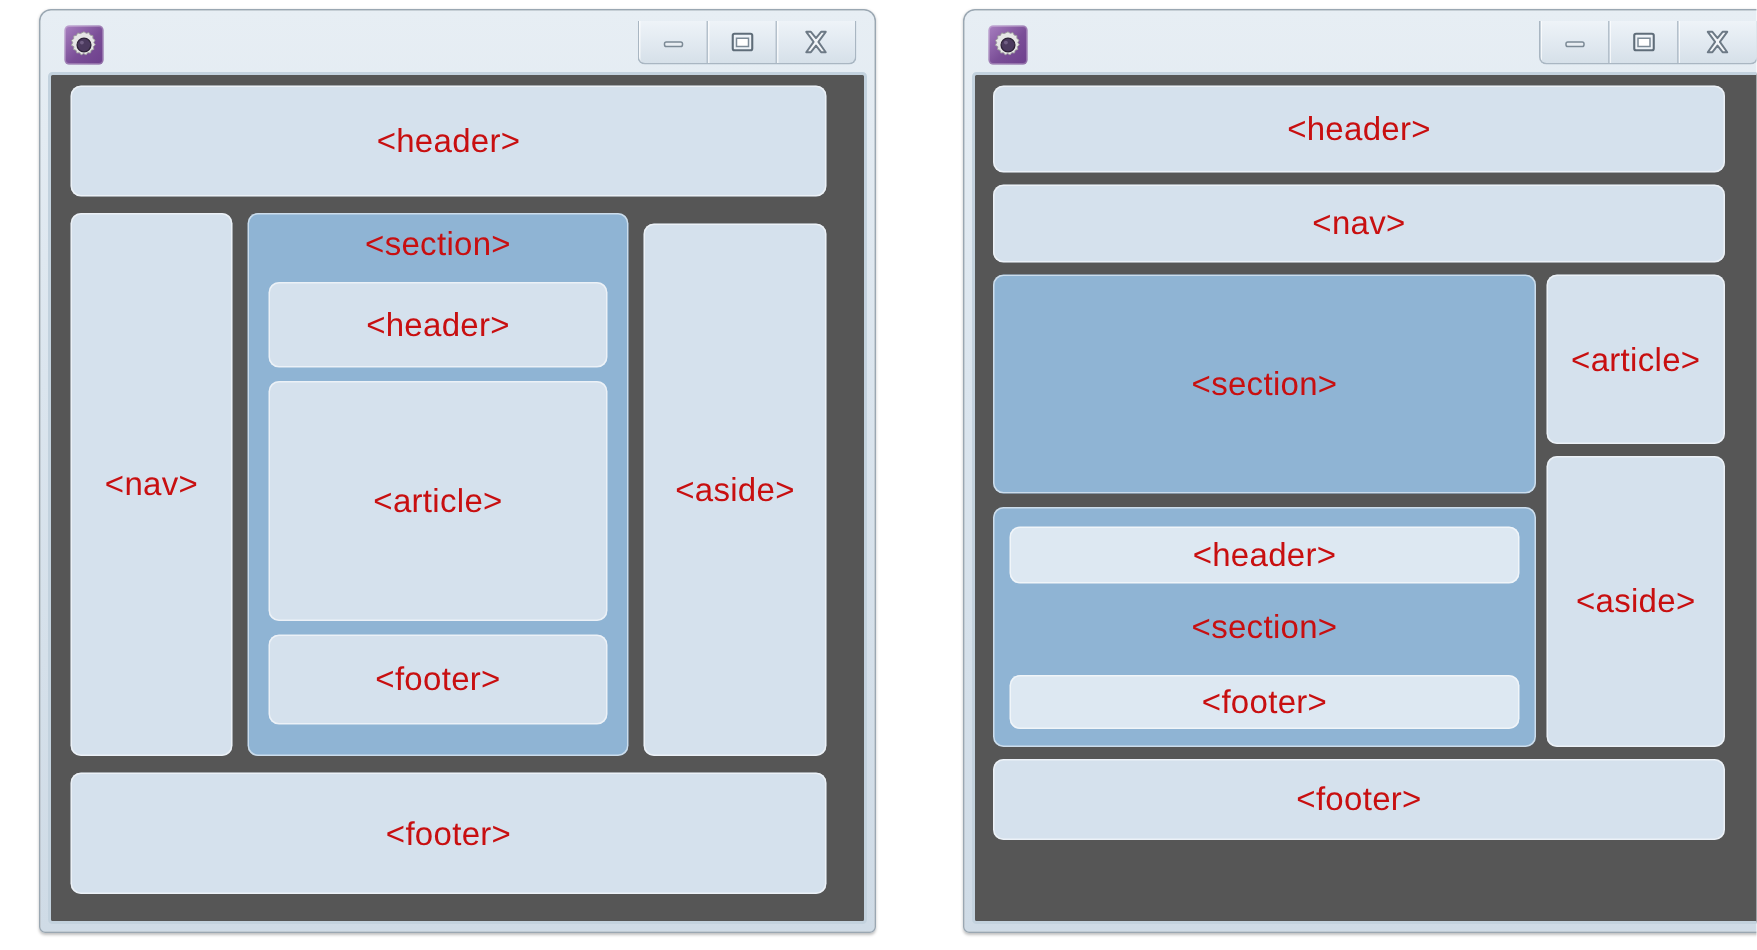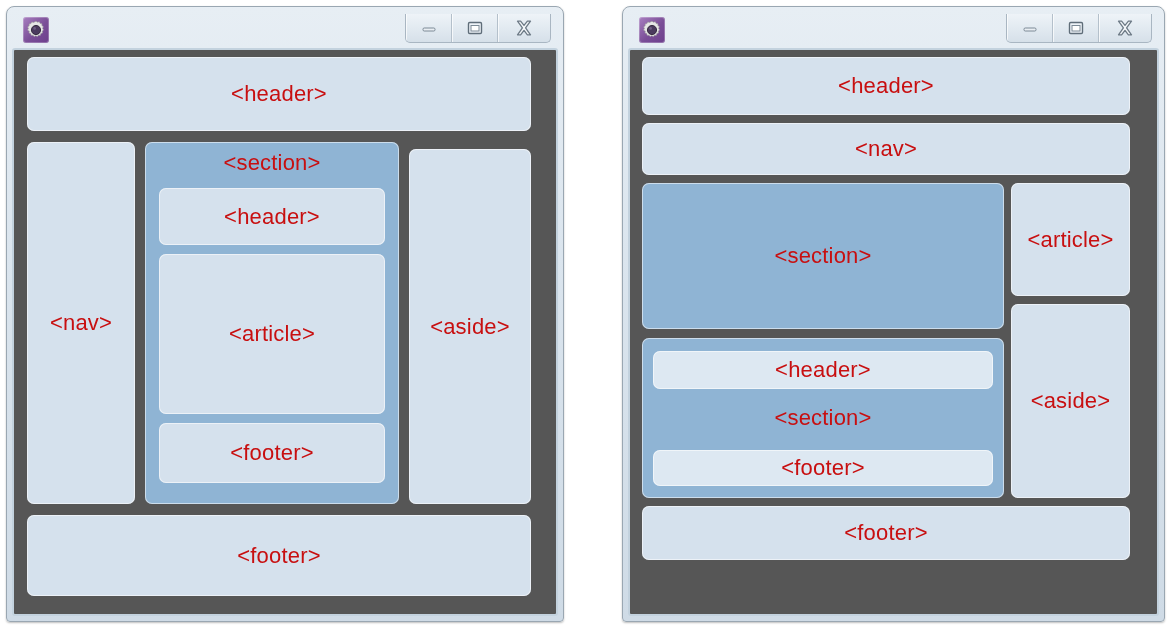--- a/index.html
+++ b/index.html
@@ -22,20 +22,21 @@
 
   
   .window {
     position: absolute;
     box-sizing: border-box;
     border: 1px solid #9aa7b2;
     border-radius: 8px 8px 4px 4px;
     background: linear-gradient(to bottom, #e7eef4 0%, #dbe5ee 40%, #cfdbe6 100%);
     box-shadow: 0 1px 2px rgba(0,0,0,0.25);
     padding: 6px;
+    margin-left: 20px;
   }
   .window-inner-frame {
     position: absolute;
     left: 5px;
     right: 5px;
     top: 41px;
     bottom: 5px;
     border: 2px solid #c3d2de;
     border-radius: 3px;
     background: #565656;

